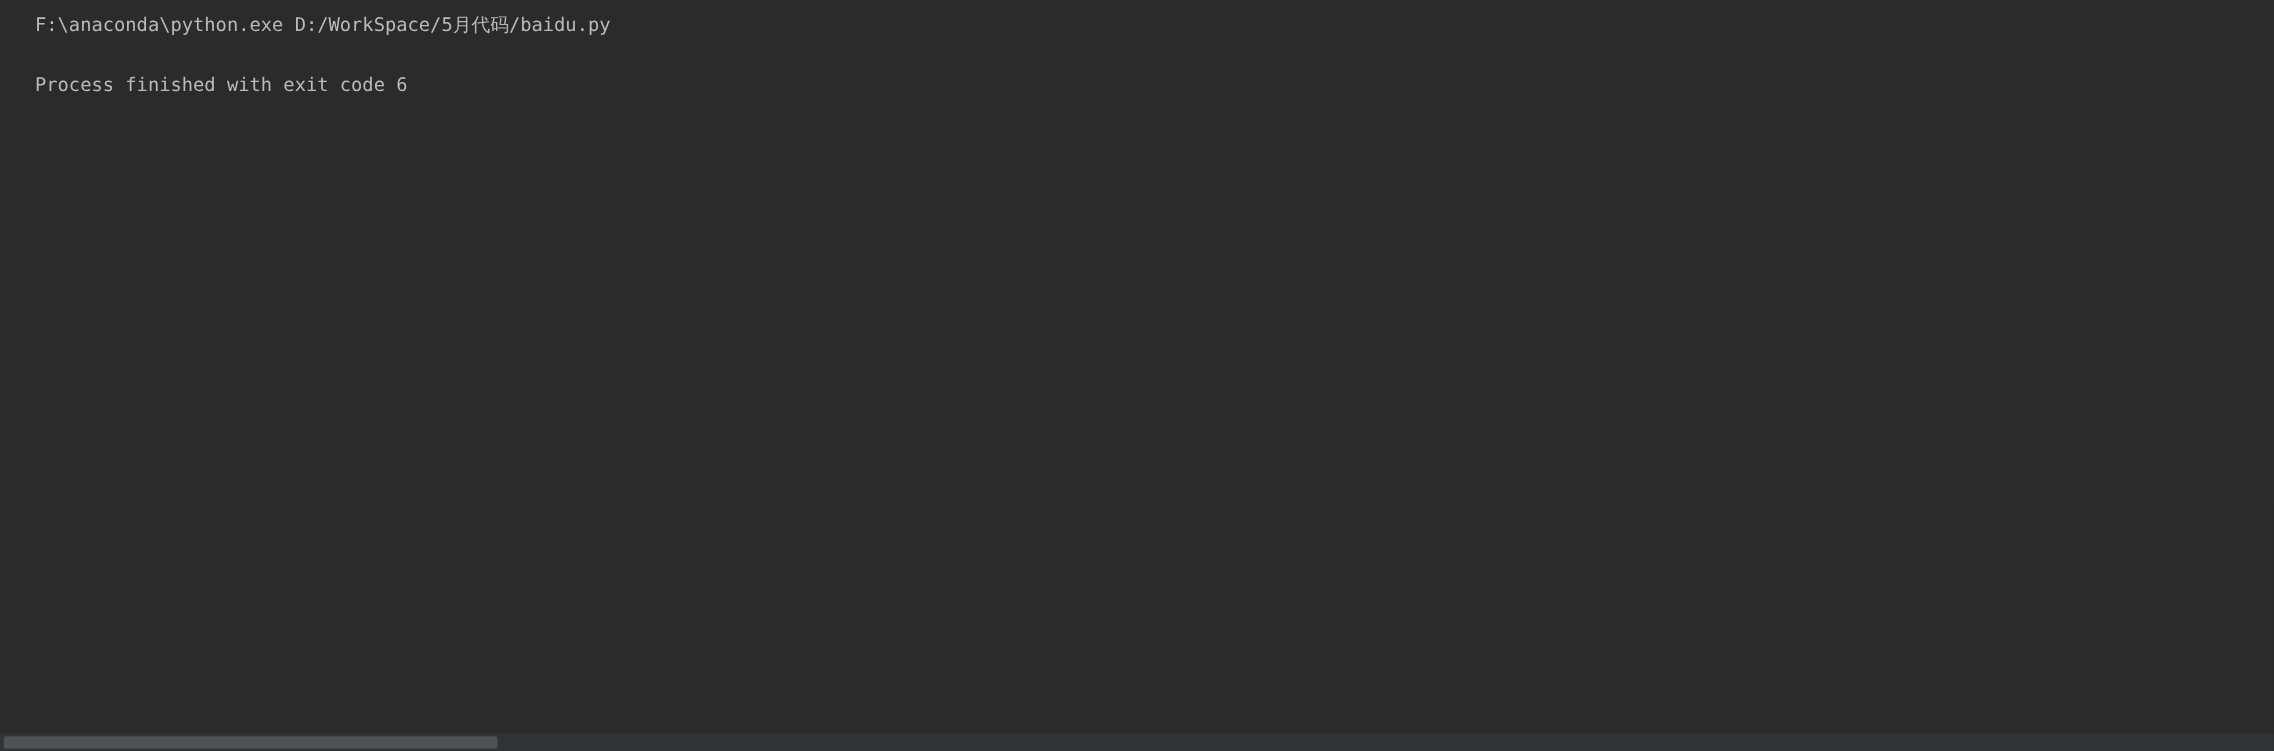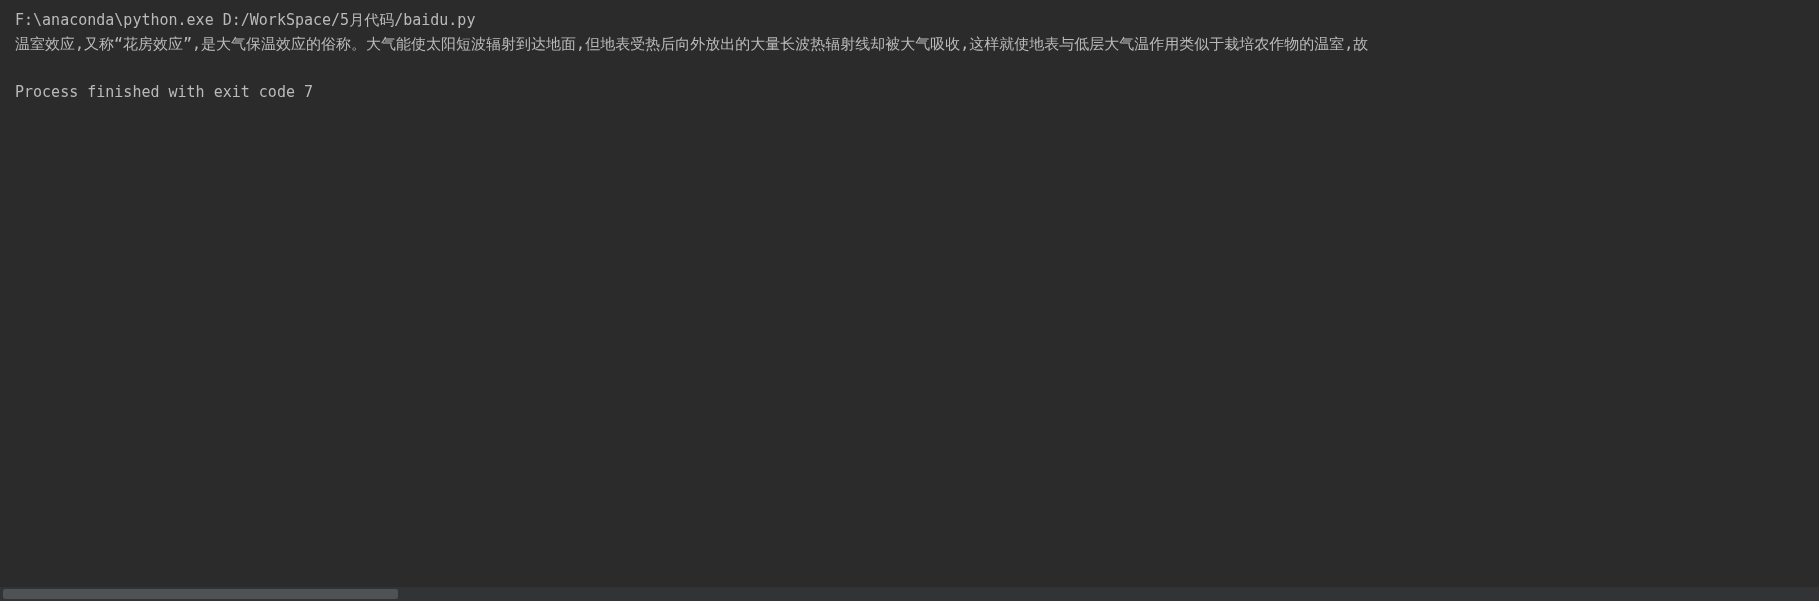--- a/index.html
+++ b/index.html
@@ -13,21 +13,21 @@
       background-color: #2b2b2b;
       font-family: "Microsoft YaHei", "SimSun", Consolas, monospace;
       font-size: 15px;
       color: #bababa;
       overflow: hidden;
       position: relative;
     }
     .console-area {
       width: 100%;
       height: calc(100% - 16px);
-      padding: 8px 15px;
+      padding: 8px 28px;
       overflow: hidden;
       white-space: nowrap;
     }
     .console-line {
       line-height: 24px;
       white-space: nowrap;
     }
     .console-blank {
       height: 24px;
     }
@@ -47,20 +47,19 @@
       height: 10px;
       background-color: #4e5254;
       border-radius: 2px;
     }
   </style>
 </head>
 <body>
 
 <div class="console-area">
   <div class="console-line">F:\anaconda\python.exe D:/WorkSpace/5月代码/baidu.py</div>
-  <div class="console-line">温室效应,又称“花房效应”,是大气保温效应的俗称。大气能使太阳短波辐射到达地面,但地表受热后向外放出的大量长波热辐射线却被大气吸收,这样就使地表与低层大气温作用类似于栽培农作物的温室,故</div>
   <div class="console-blank"></div>
-  <div class="console-line">Process finished with exit code 7</div>
+  <div class="console-line">Process finished with exit code 6</div>
 </div>
 
 <div class="scrollbar-track">
   <div class="scrollbar-thumb"></div>
 </div>
 
 </body></html>

